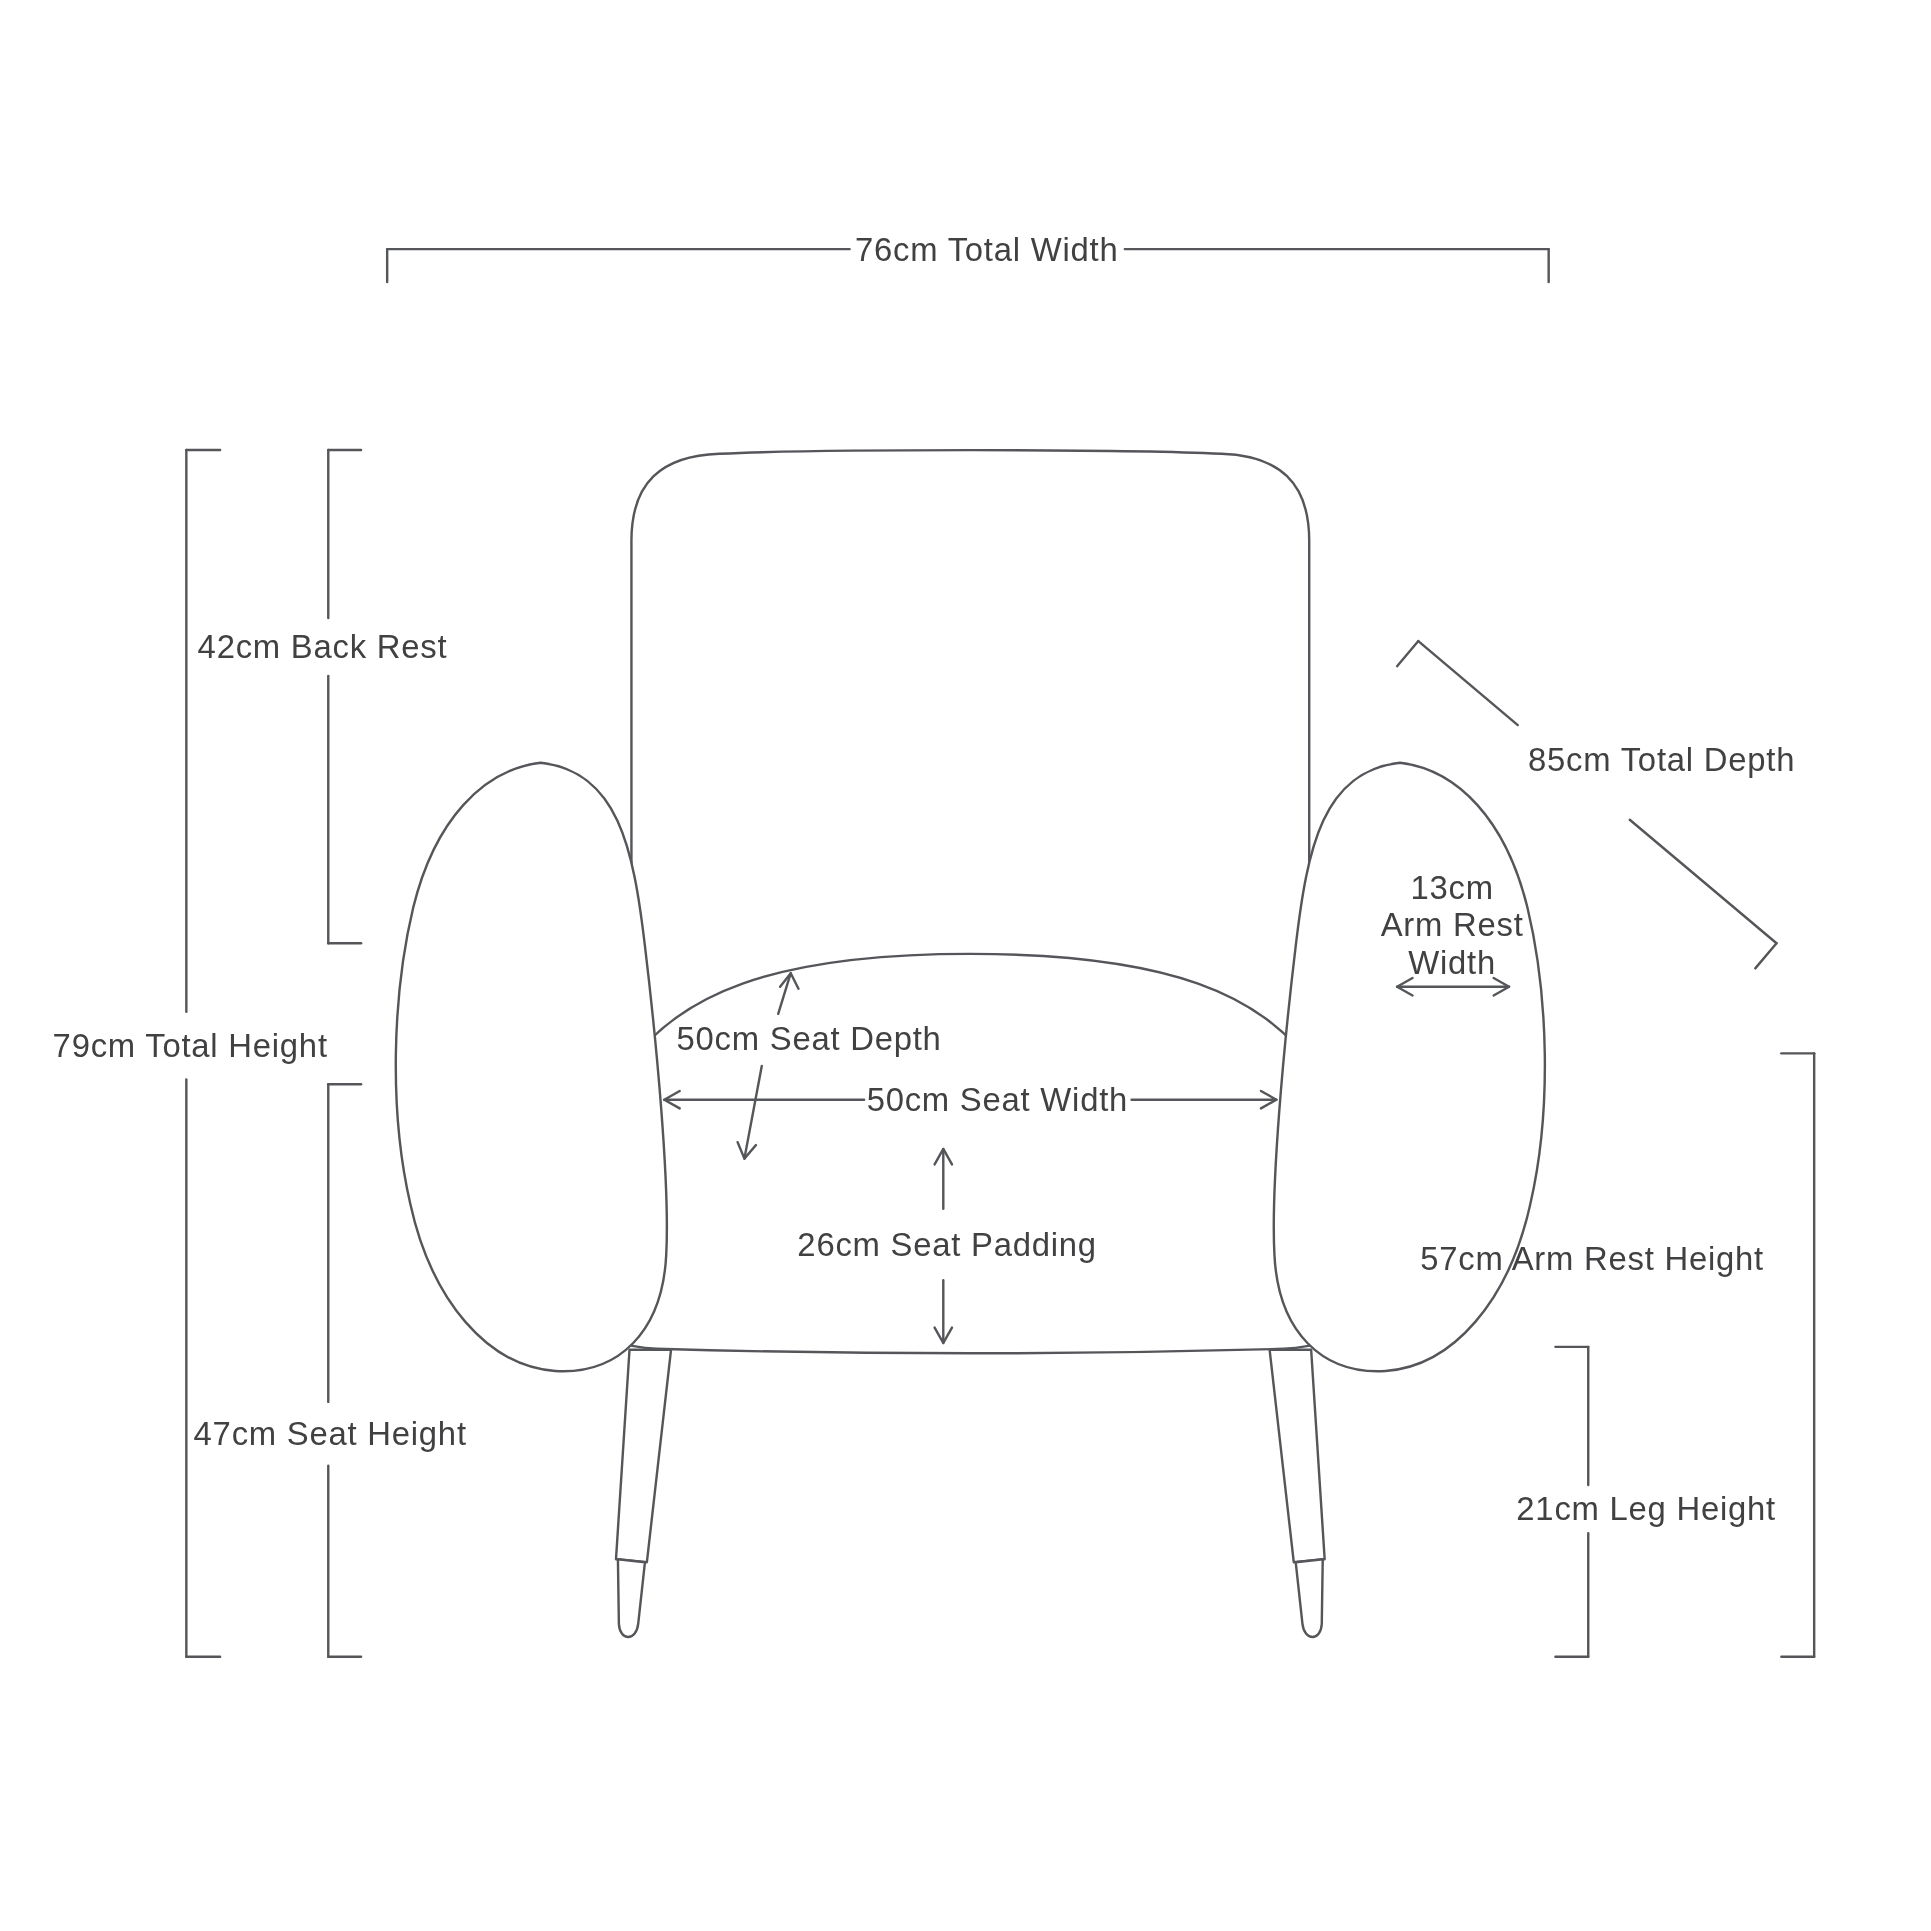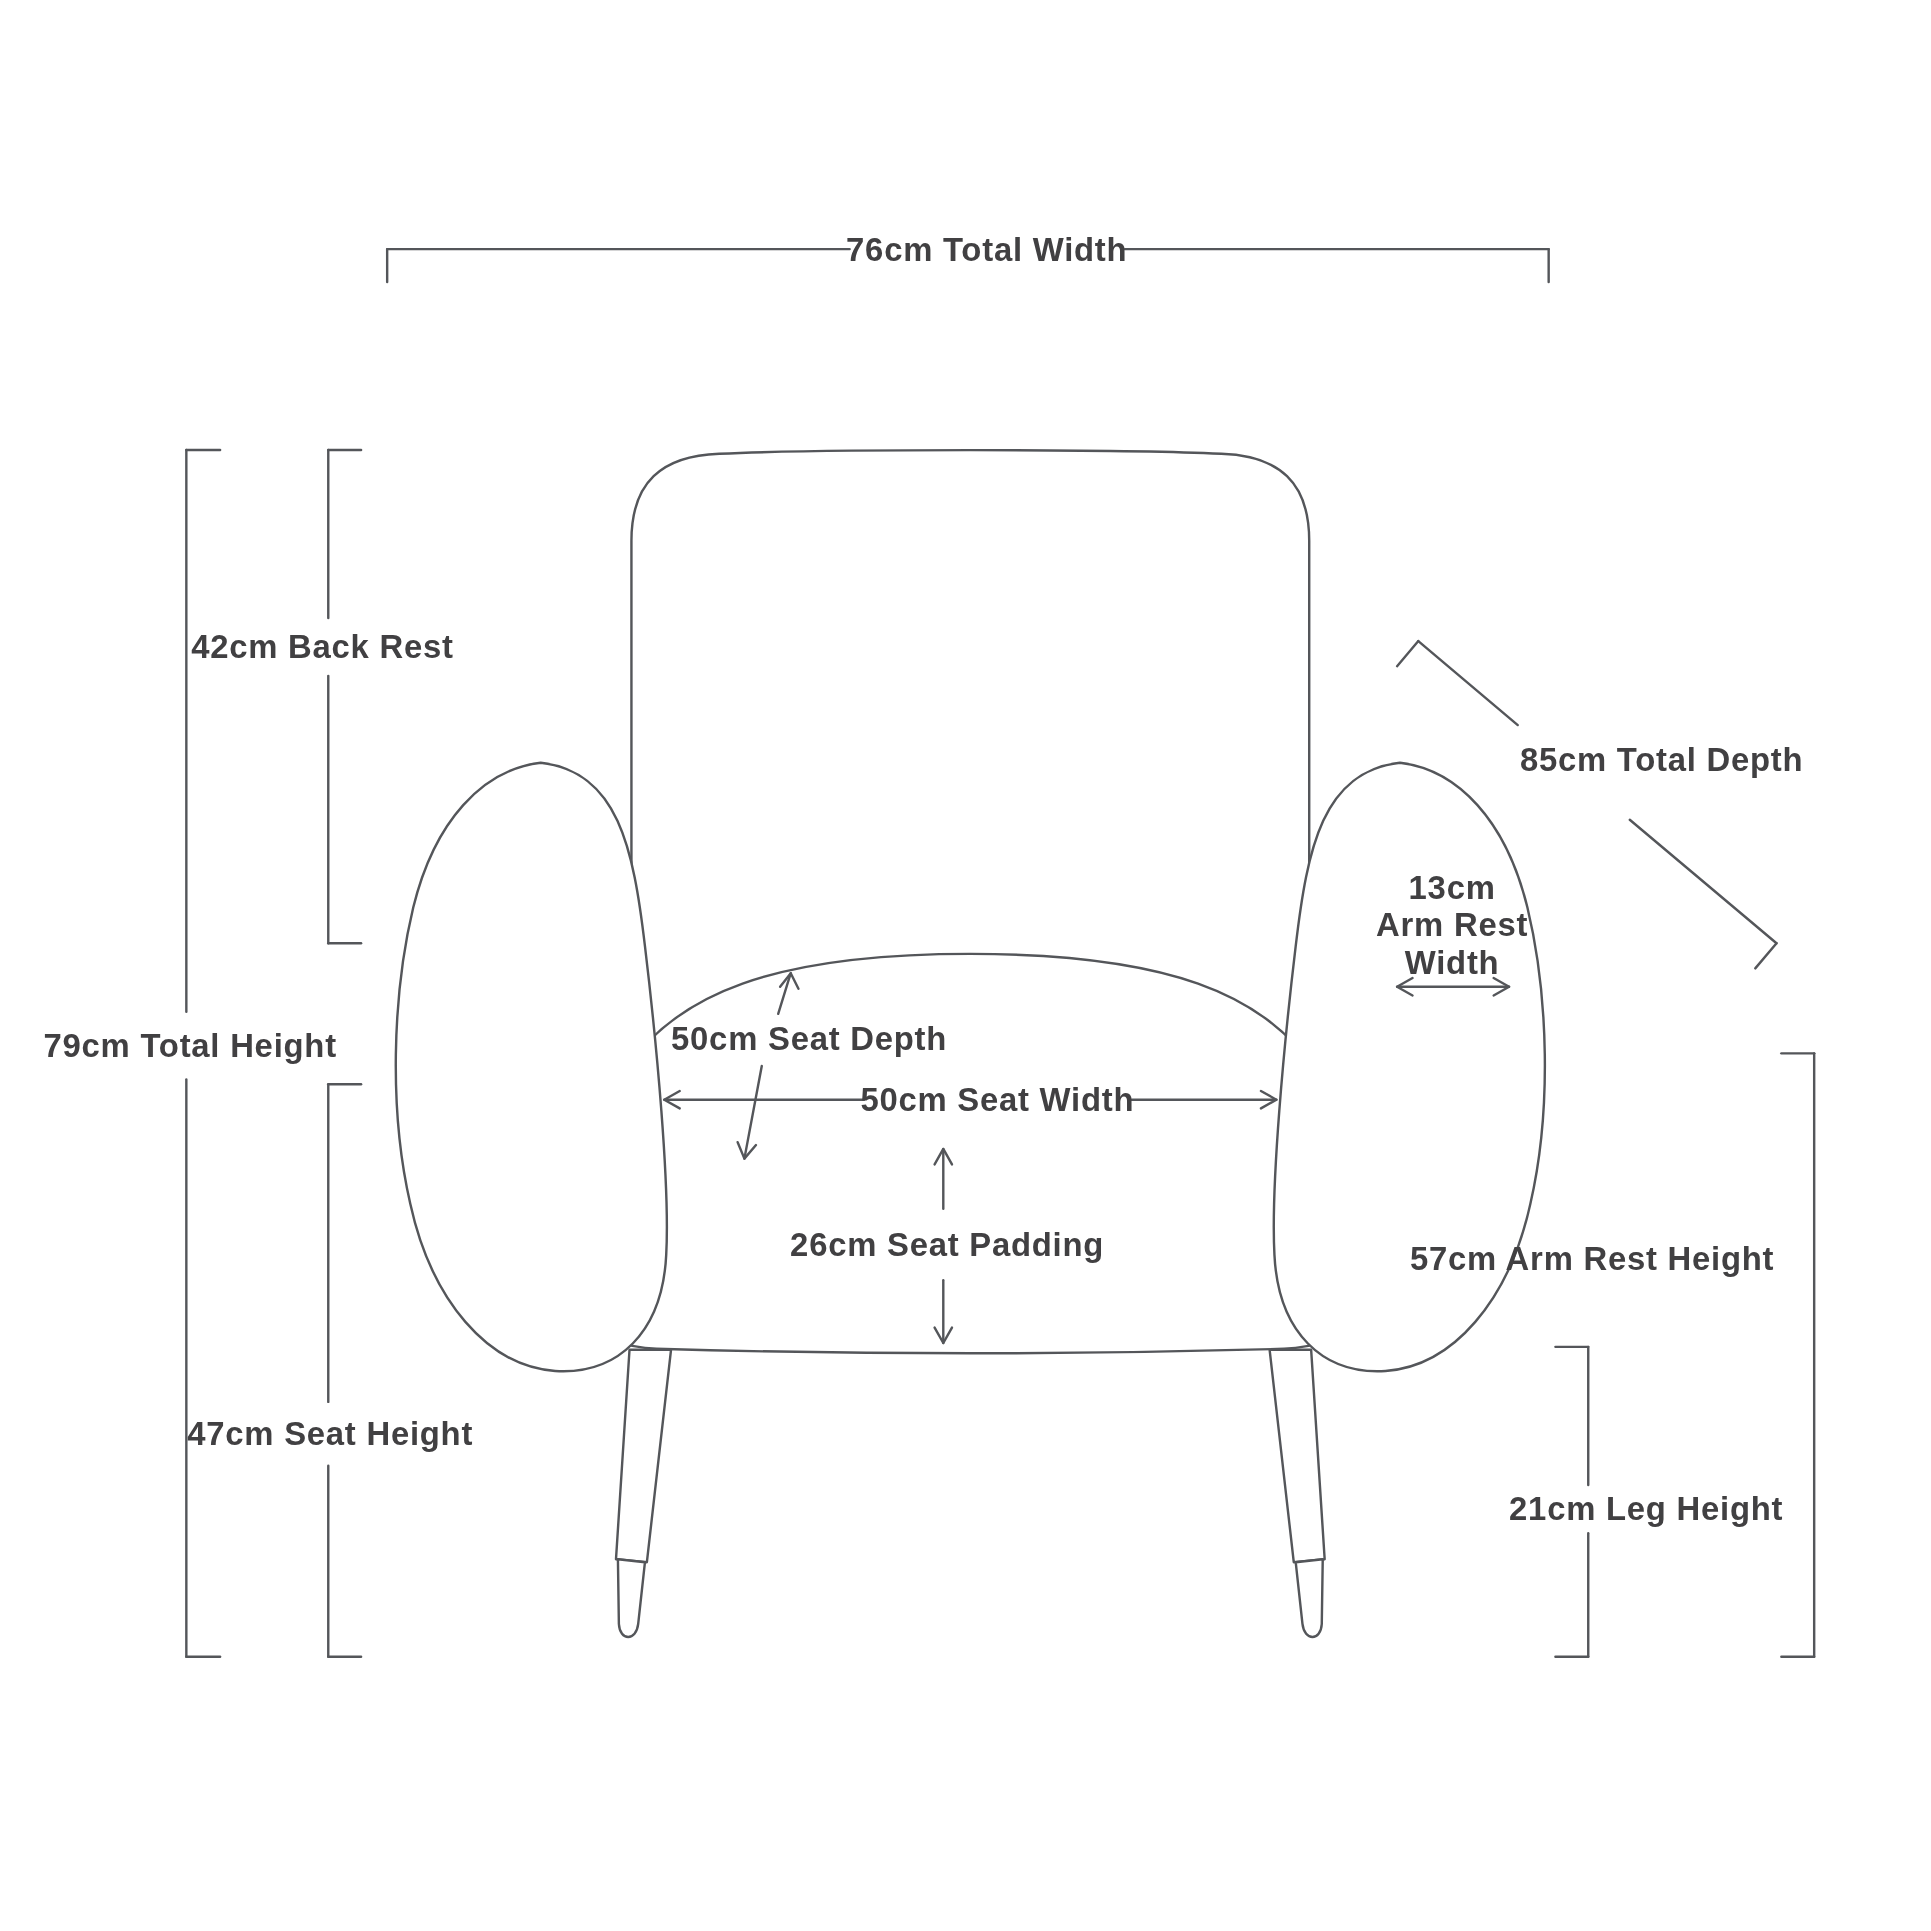--- a/index.html
+++ b/index.html
@@ -7,21 +7,20 @@
     --text:#414042;
     --bg:#ffffff;
   }
   html,body{margin:0;padding:0;background:var(--bg);}
   .canvas{
     position:relative;
     width:1931px;
     height:1931px;
     background:var(--bg);
     font-family:"Liberation Sans", sans-serif;
-    font-weight:bold;
   }
   svg{display:block;}
   .stroke{
     stroke:var(--line);
     stroke-width:2.5;
     fill:none;
     stroke-linecap:round;
     stroke-linejoin:round;
   }
   .shape{

